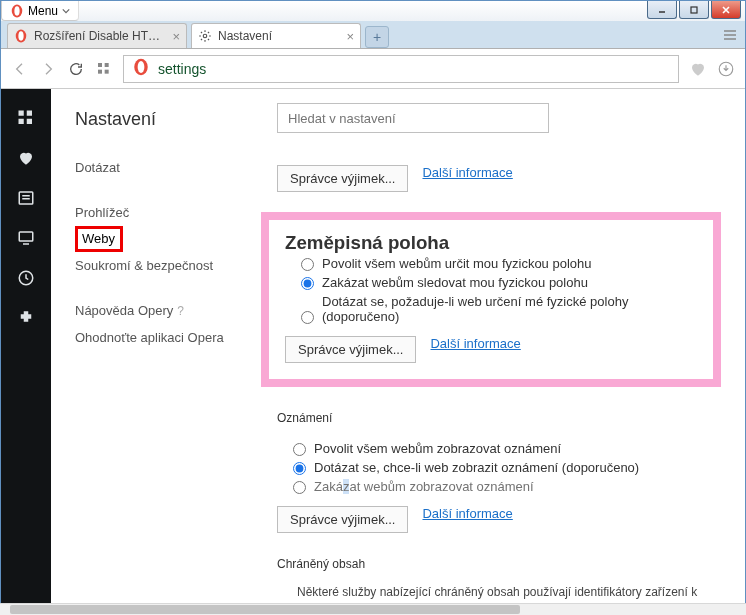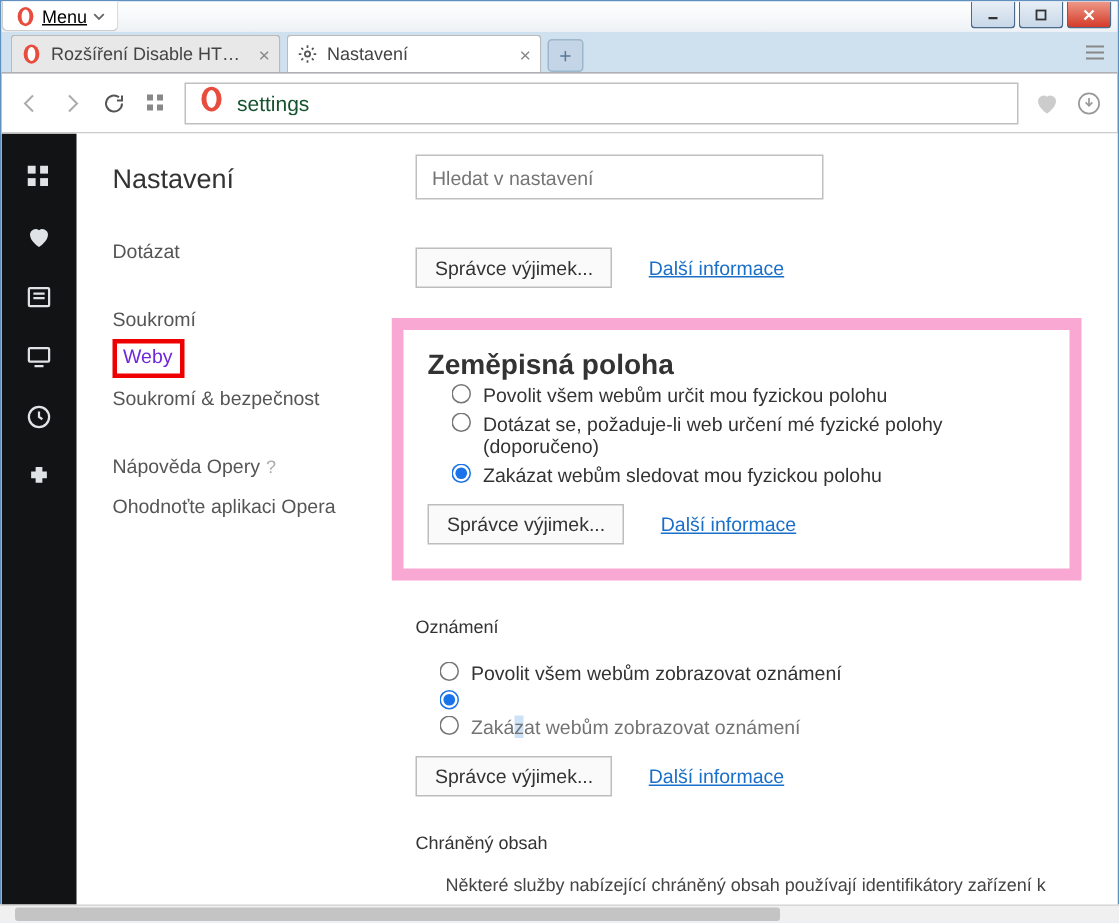--- a/index.html
+++ b/index.html
@@ -1,19 +1,19 @@
 <!DOCTYPE html>
 <html><head>
 <meta charset="utf-8">
 <style>
 * { box-sizing: border-box; margin: 0; padding: 0; font-family: "Segoe UI", Arial, sans-serif; }
 body { background: #d4e4f4; width: 746px; height: 615px; overflow: hidden; position: relative; }
 
 .win-frame { position: absolute; top: 0; left: 0; right: 0; bottom: 8px; background: #fff; border: 1px solid #6090c0; display: flex; flex-direction: column; }
-.title-bar { height: 20px; background: linear-gradient(#fff,#eef2f6); display: flex; align-items: center; position: relative; text-decoration: underline; }
+.title-bar { height: 20px; background: linear-gradient(#fff,#eef2f6); display: flex; align-items: center; position: relative; }
 .menu-btn { display: flex; align-items: center; gap: 4px; padding: 0 8px; height: 100%; border: 1px solid #ccc; border-top: none; border-right-color: #ddd; background: #fff; font-size: 12px; cursor: default; border-bottom-left-radius: 4px; border-bottom-right-radius: 4px; }
 .win-controls { position: absolute; right: 4px; top: 0; display: flex; gap: 2px; }
 .wc { width: 30px; height: 18px; border: 1px solid #4a6a8a; border-top: none; background: linear-gradient(#e8eef6,#c8d8e8); border-radius: 0 0 3px 3px; display: flex; align-items: center; justify-content: center; }
 .wc.close { background: linear-gradient(#e98,#d43b2a); color: #fff; }
 .wc svg { width: 10px; height: 10px; }
 
 .tab-strip { height: 28px; background: #cfe0ee; display: flex; align-items: flex-end; padding: 0 6px; gap: 4px; border-bottom: 1px solid #b0b0b0; }
 .tab { height: 25px; min-width: 170px; max-width: 180px; background: #e8e8e8; border: 1px solid #bbb; border-bottom: none; border-radius: 3px 3px 0 0; display: flex; align-items: center; padding: 0 6px; gap: 6px; font-size: 12px; color: #444; cursor: default; overflow: hidden; }
 .tab.active { background: #fff; }
 .tab .tab-icon { flex-shrink: 0; display:flex; }
@@ -29,38 +29,38 @@
 .addr input { flex:1; border:none; outline:none; font-size:14px; color:#14532d; }
 .heart { color:#bbb; }
 
 .content { flex:1; display:flex; overflow:hidden; background:#fff; }
 .iconbar { width:50px; background:#111315; display:flex; flex-direction:column; align-items:center; padding-top:20px; gap:22px; }
 .iconbar .ib { color:#dfe3e6; display:flex; }
 
 .settings-nav { width:210px; padding: 20px 0 0 24px; }
 .settings-nav h2 { font-size:18px; font-weight:400; color:#333; margin-bottom:24px; }
 .settings-nav a { display:block; font-size:13px; color:#555; padding: 6px 0; text-decoration:none; cursor:default; }
-.settings-nav a.sel { color:#6d28d9; font-weight:500; }
+.settings-nav a.sel { color:#000000; font-weight:500; }
 .red-box-small { border:3px solid #e00; display:inline-block; padding:0 5px 2px 4px; }
 .settings-nav .sep { height:18px; }
 .settings-nav .help-ic { color:#aaa; font-size:12px; margin-left:4px; }
 
 .settings-main { flex:1; padding: 14px 16px 0 0; overflow:hidden; color:#333; }
 .search-box { width:272px; height:30px; border:1px solid #c0c0c0; padding:0 10px; font-size:13px; color:#888; display:flex; align-items:center; margin-bottom:32px; margin-left:16px; }
 .search-box input { border:none; outline:none; width:100%; font-size:13px; }
 
-.row-btn { display:flex; align-items:center; gap:24px; margin-left:16px; }
+.row-btn { display:flex; align-items:flex-start; gap:14px; margin-left:16px; }
 .btn { border:1px solid #bdbdbd; background:#fafafa; padding:5px 12px; font-size:13px; color:#333; cursor:default; }
 .link { color:#1a6fc9; text-decoration:underline; font-size:13px; cursor:default; }
 
 .section { margin-left:0; margin-top:24px; }
 .section-pad { padding-left:16px; }
 .section h3 { font-size:12px; font-weight:400; color:#333; margin-bottom:14px; }
 .radios { margin-left:16px; margin-bottom:10px; }
-.radio-row { display:flex; align-items:flex-start; gap:8px; font-size:13px; color:#333; padding:2px 0; }
+.radio-row { display:flex; align-items:flex-end; gap:8px; font-size:13px; color:#333; padding:2px 0; }
 .radio-row input { accent-color:#1a73e8; }
 
 .red-block { border:8px solid #f9a8d4; padding: 12px 12px 16px 16px; margin: 20px 8px 0 0; }
 .zak-cursor { color:#737373; }
 
 .scrollbar-h { position:absolute; left:0; right:0; bottom:0; height:12px; background:#f0f0f0; border-top:1px solid #d8d8d8; }
 .scrollbar-h .thumb { position:absolute; left:10px; top:1px; height:9px; width:510px; background:#c4c4c4; border-radius:2px; }
 </style>
 </head>
 <body>
@@ -211,21 +211,21 @@
           <svg width="18" height="18" viewBox="0 0 24 24">
             <path d="M9 3h6v4h4v6h-4v4h-6v-4H5V7h4z" fill="#dfe3e6"></path>
           </svg>
         </span>
     </div>
 
     <div class="settings-nav">
       <h2>Nastavení</h2>
       <a>Dotázat</a>
       <div class="sep"></div>
-      <a>Soukromí</a>
+      <a>Prohlížeč</a>
       <span class="red-box-small"><a class="sel" style="display:inline;padding:0;">Weby</a></span>
       <a>Soukromí &amp; bezpečnost</a>
       <div class="sep"></div>
       <a><span>Nápověda Opery</span><span class="help-ic">?</span></a>
       <a>Ohodnoťte aplikaci Opera</a>
     </div>
 
     <div class="settings-main">
       <div class="search-box">
         <input placeholder="Hledat v nastavení" style="">
@@ -237,43 +237,44 @@
       </div>
 
       <div class="red-block">
         <h3>Zeměpisná poloha</h3>
         <div class="radios">
           <label class="radio-row">
               <input type="radio" name="geo" style="">
               <span>Povolit všem webům určit mou fyzickou polohu</span>
             </label>
           <label class="radio-row">
+              <input type="radio" name="geo" checked="" style="">
+              <span>Zakázat webům sledovat mou fyzickou polohu</span>
+            </label>
+          <label class="radio-row">
               <input type="radio" name="geo" style="">
               <span>Dotázat se, požaduje-li web určení mé fyzické polohy (doporučeno)</span>
-            </label>
-          <label class="radio-row">
-              <input type="radio" name="geo" checked="" style="">
-              <span>Zakázat webům sledovat mou fyzickou polohu</span>
             </label>
         </div>
         <div class="row-btn" style="margin-left:0;">
           <button class="btn">Správce výjimek...</button>
           <a class="link">Další informace</a>
         </div>
       </div>
 
       <div class="section section-pad">
         <h3>Oznámení</h3>
         <div class="radios">
           <label class="radio-row">
               <input type="radio" name="notif" style="">
               <span>Povolit všem webům zobrazovat oznámení</span>
             </label>
           <label class="radio-row">
               <input type="radio" name="notif" checked="" style="">
+              <span>Dotázat se, chce-li web zobrazit oznámení (doporučeno)</span>
             </label>
           <label class="radio-row">
               <input type="radio" name="notif" style="">
               <span class="zak-cursor"><span>Zaká</span><span style="background:#cde1f7">z</span><span>at webům zobrazovat oznámení</span></span>
             </label>
         </div>
         <div class="row-btn" style="margin-left:0;">
           <button class="btn">Správce výjimek...</button>
           <a class="link">Další informace</a>
         </div>

